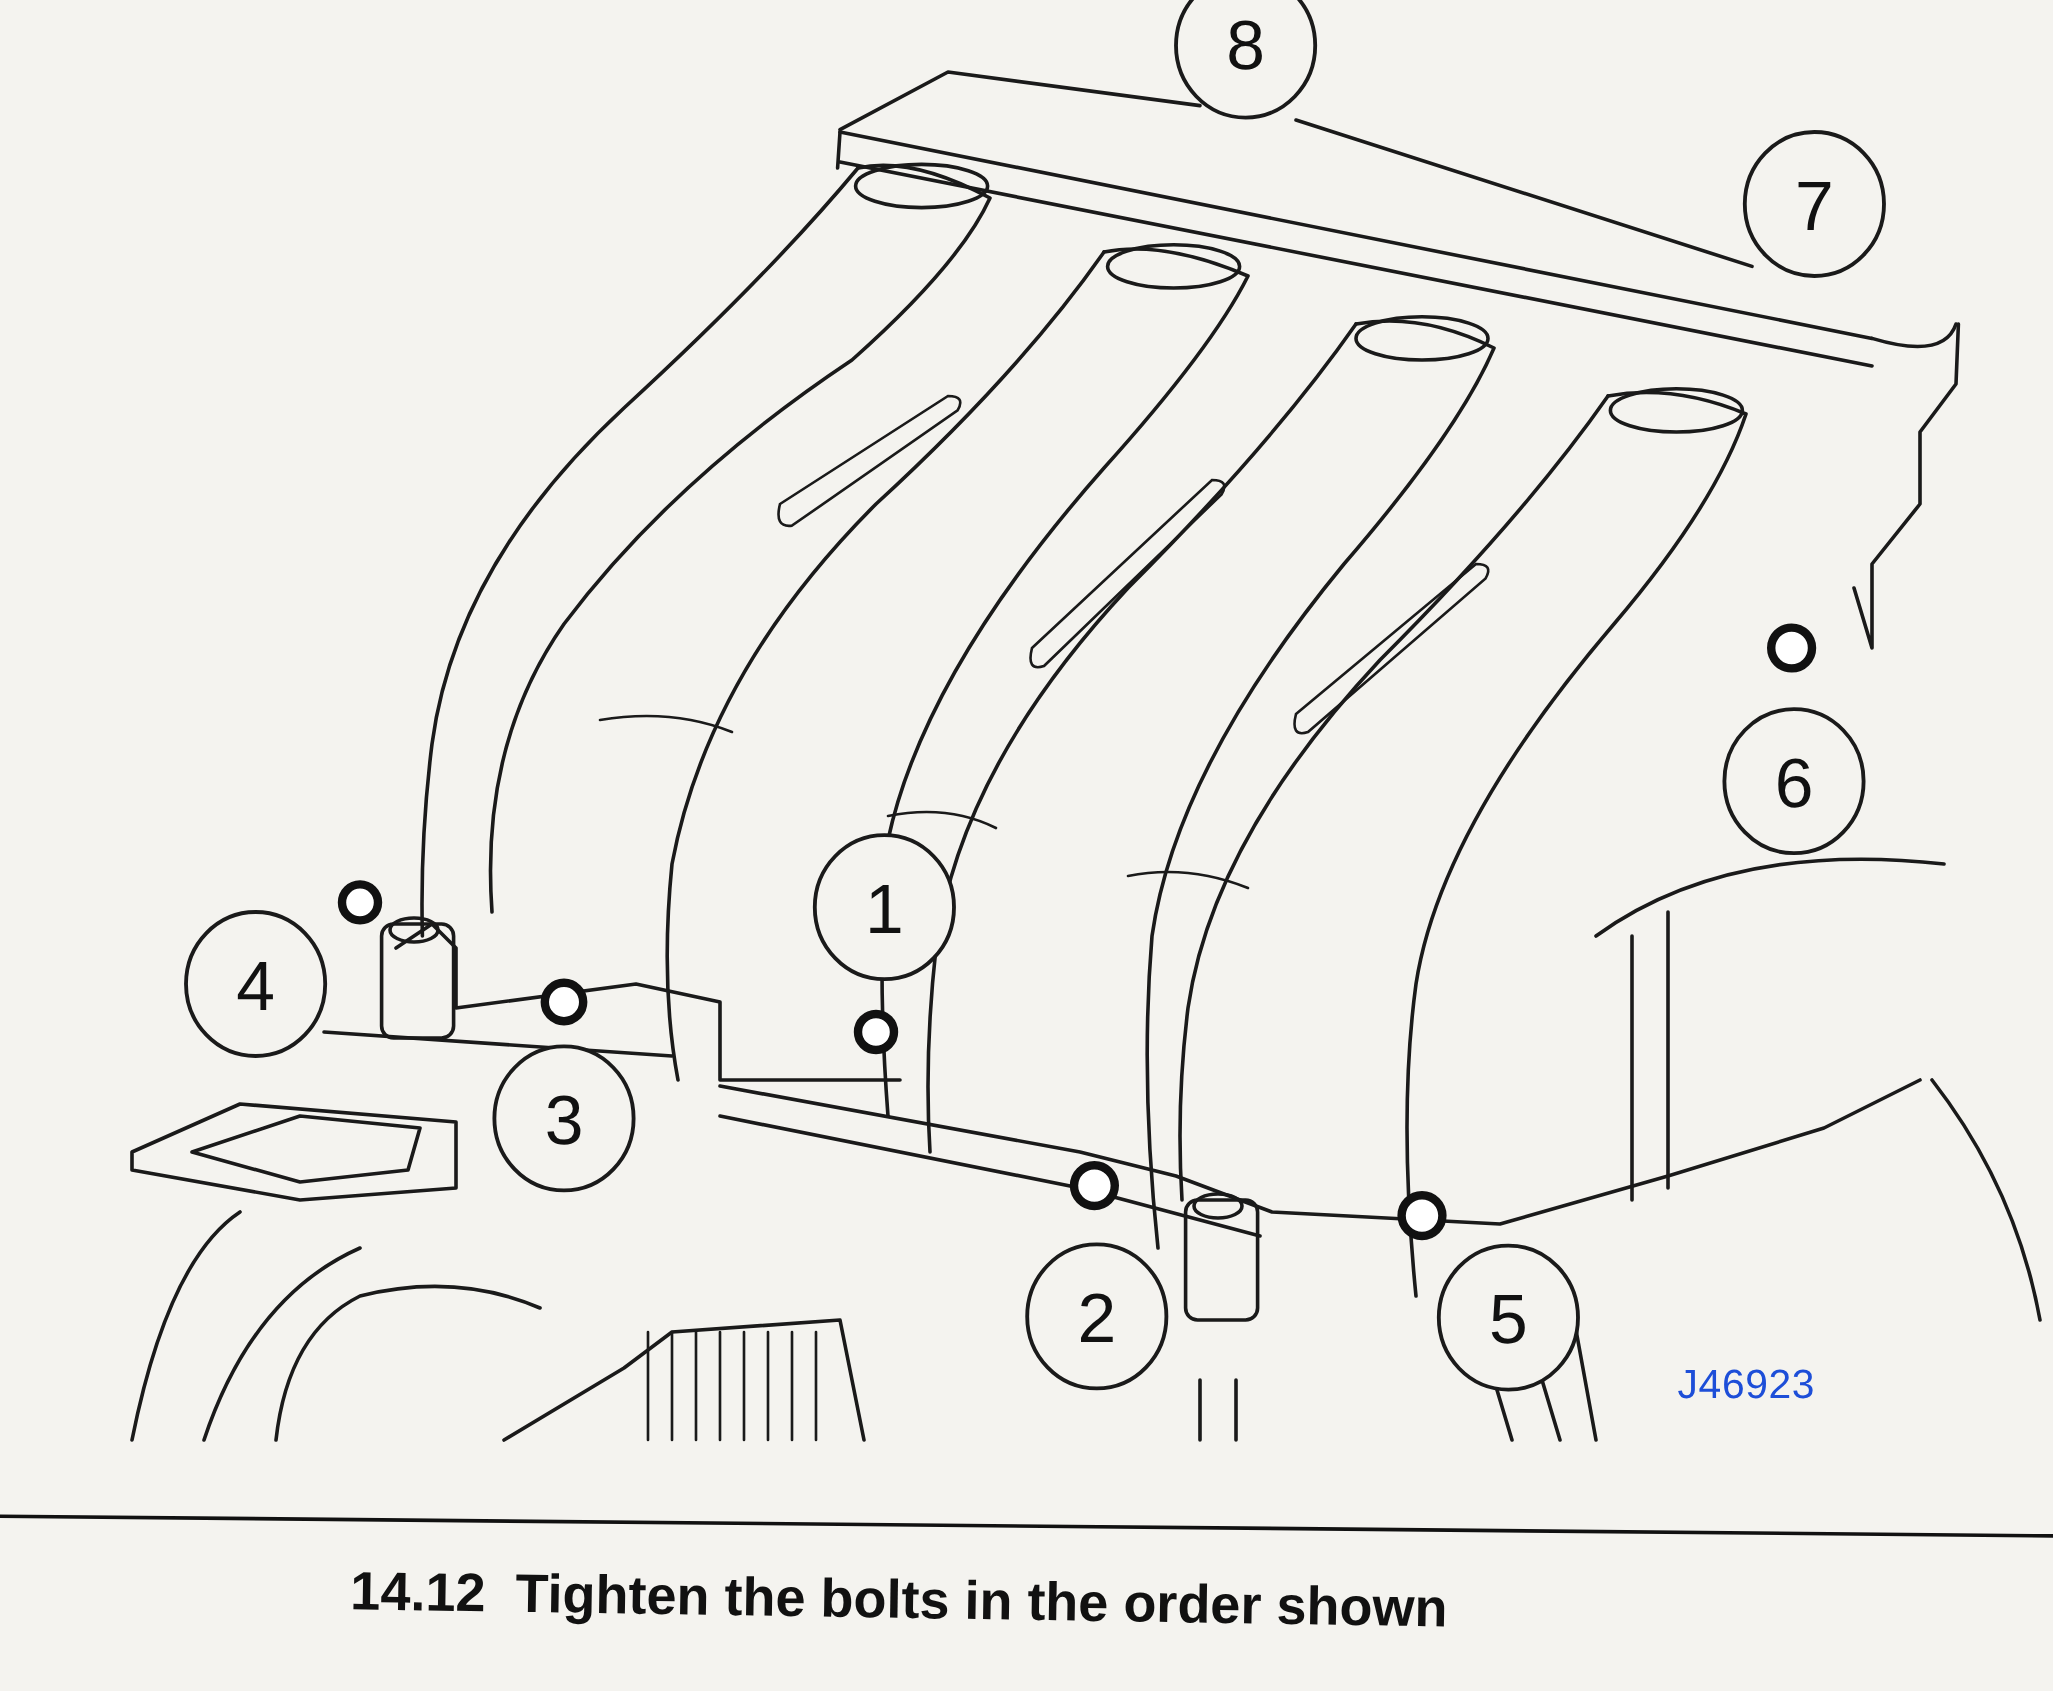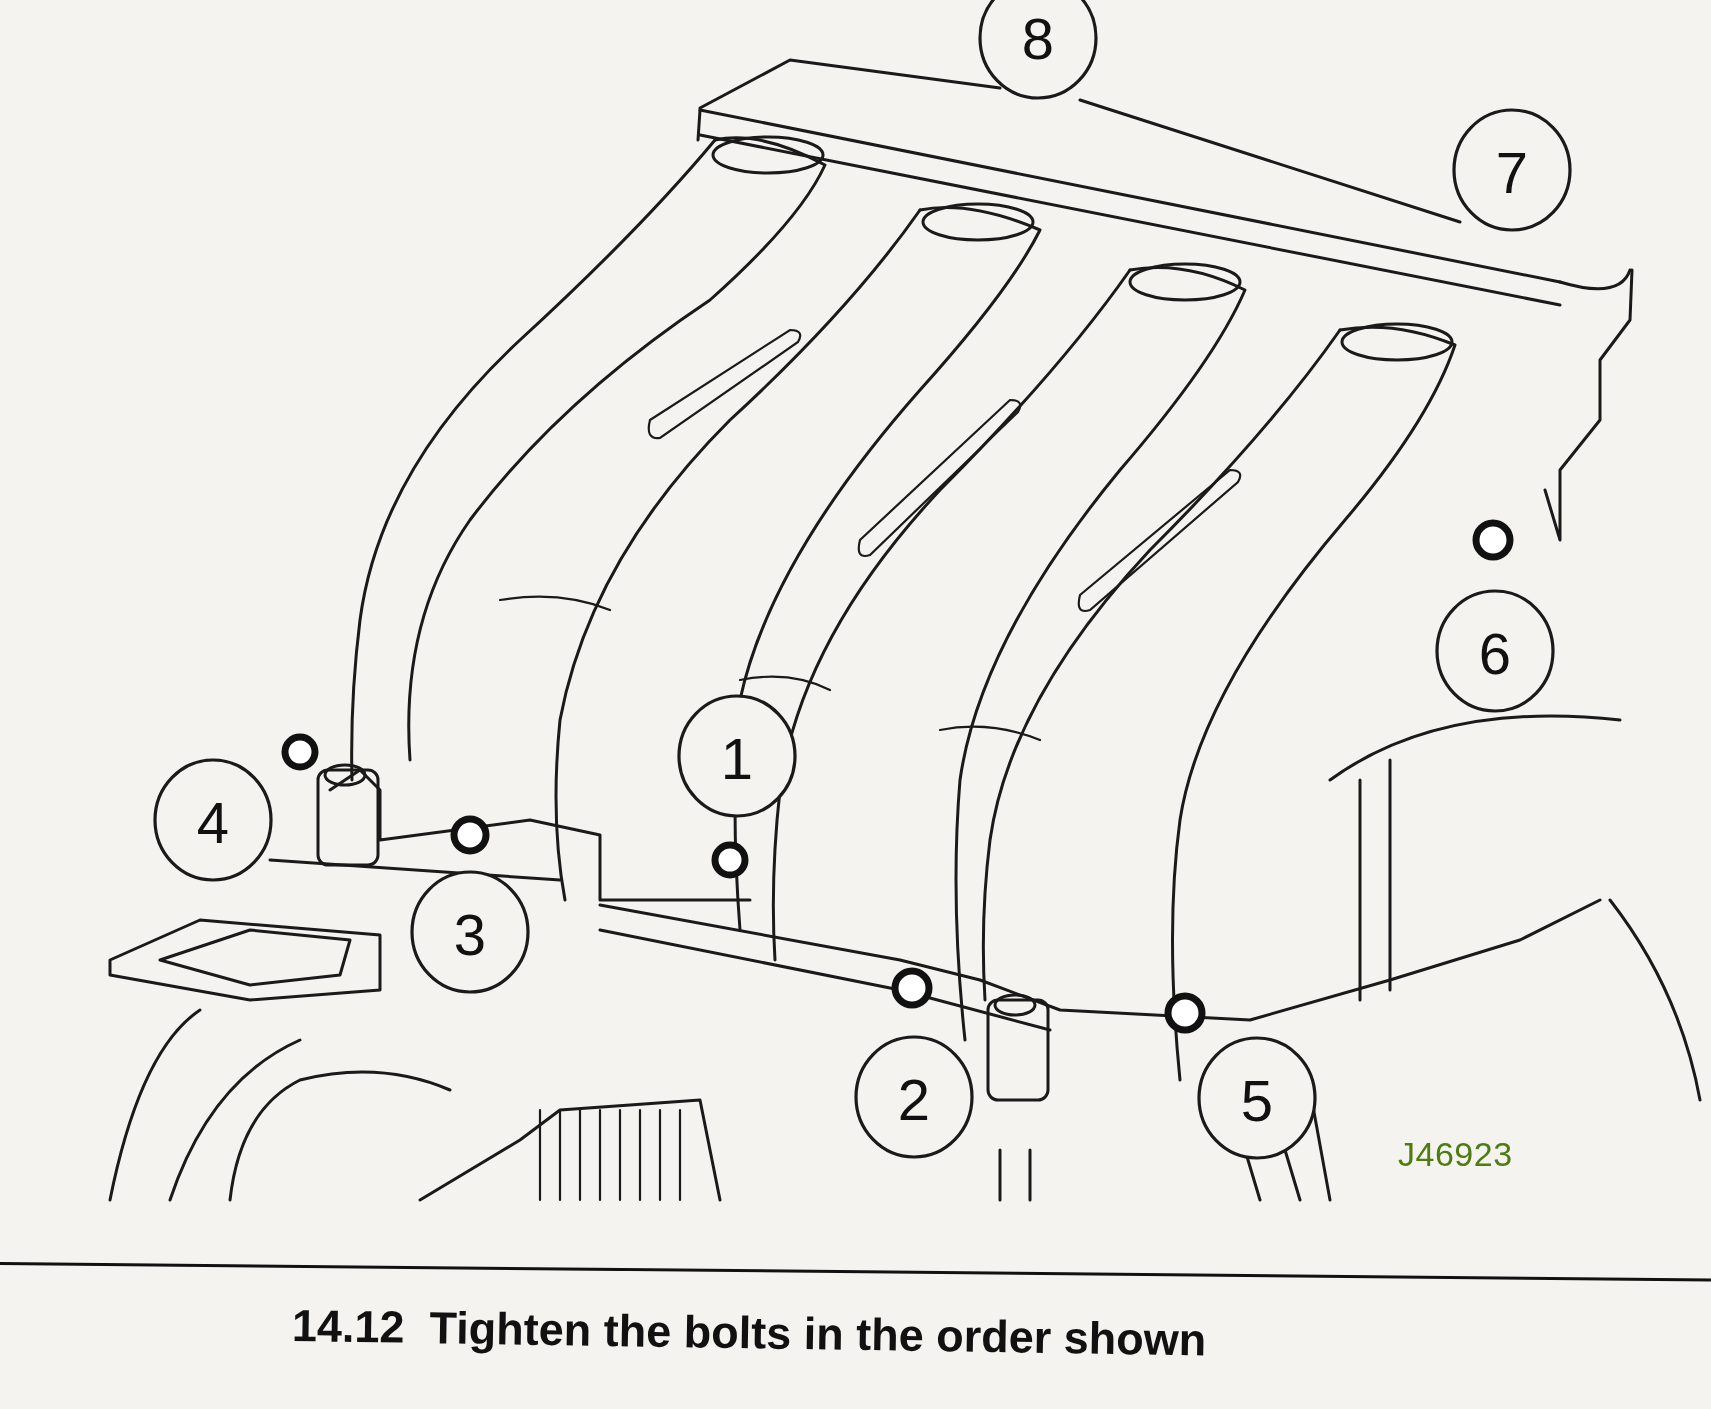--- a/index.html
+++ b/index.html
@@ -9,21 +9,21 @@
     font-family: "Liberation Sans", sans-serif;
     position: relative;
   }
   #page { position: absolute; left: 0; top: 0; width: 1711px; height: 1409px; }
   svg#drawing { position: absolute; left: 0; top: 0; }
   .ln { fill: none; stroke: #1a1a1a; stroke-width: 3; stroke-linecap: round; stroke-linejoin: round; }
   .thin { fill: none; stroke: #1a1a1a; stroke-width: 2.2; stroke-linecap: round; }
   .bolt { fill: #fff; stroke: #111; stroke-width: 7; }
   .callout-circle { fill: #f4f3ef; stroke: #1a1a1a; stroke-width: 3.2; }
   .callout-text { font-family: "Liberation Sans", sans-serif; font-size: 58px; fill: #111; text-anchor: middle; dominant-baseline: central; }
-  .ref-code { position: absolute; left: 1398px; top: 1135px; font-size: 34px; color: #4d7c0f; letter-spacing: 0.5px; }
+  .ref-code { position: absolute; left: 1398px; top: 1135px; font-size: 34px; color: #1d4ed8; letter-spacing: 0.5px; }
   .divider { position: absolute; left: 0; top: 1262px; width: 1711px; height: 0; border-top: 3px solid #111; transform: rotate(0.55deg); transform-origin: left center; }
   .caption { position: absolute; left: 292px; top: 1300px; font-size: 45px; font-weight: bold; color: #111; transform: rotate(0.9deg); transform-origin: left center; white-space: pre; }
 </style>
 </head>
 <body>
 
 <div id="page">
 
   <svg id="drawing" width="1711" height="1409" viewBox="0 0 1711 1409">
 

